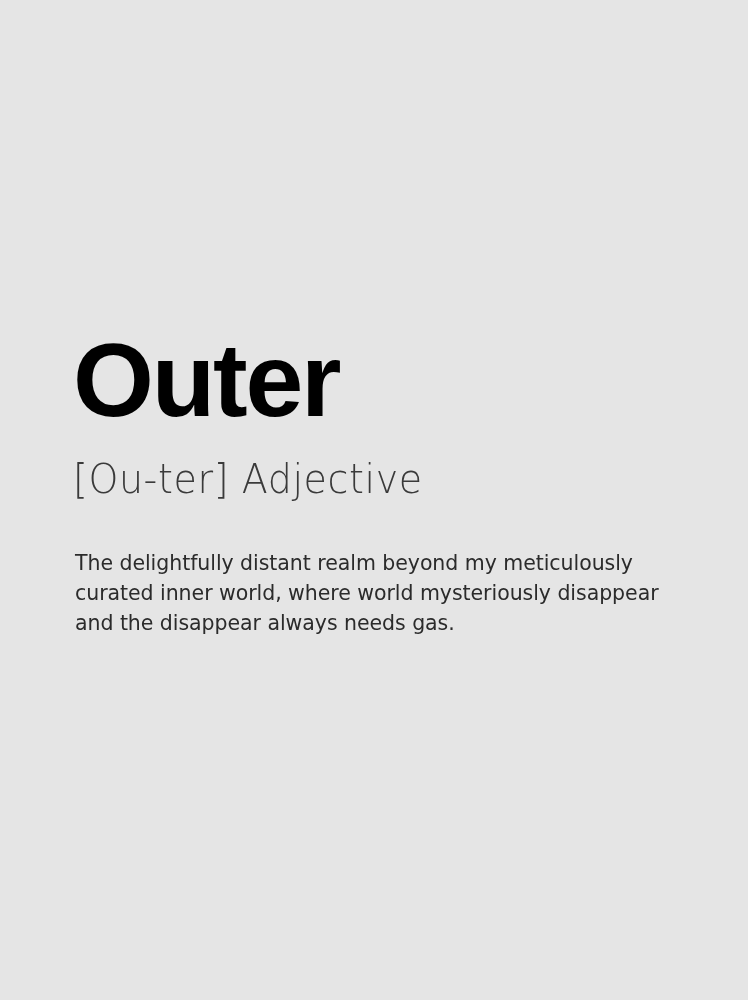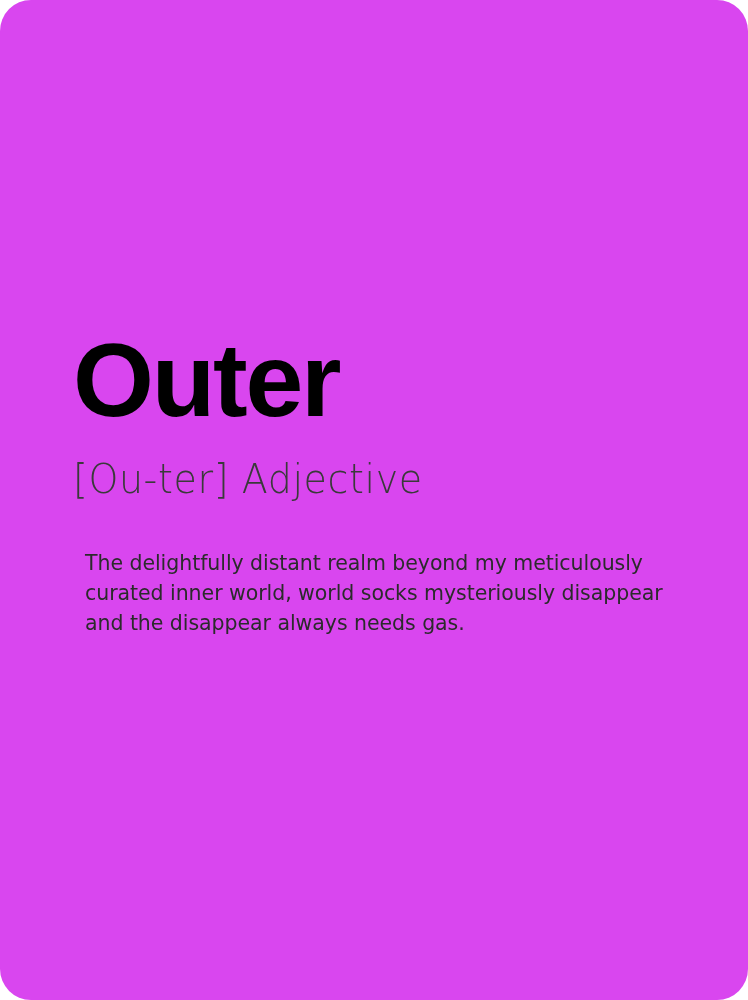--- a/index.html
+++ b/index.html
@@ -16,22 +16,21 @@
     position: relative;
     -webkit-font-smoothing: antialiased;
   }
 
   .poster {
     position: absolute;
     left: 0;
     top: 0;
     width: 748px;
     height: 1000px;
-    background: #d946ef;
-    border-radius: 31px;
+    background: #e5e5e5;
   }
 
   .content-block {
     position: absolute;
     left: 73px;
     top: 330px;
     width: 600px;
   }
 
   
@@ -72,21 +71,21 @@
   }
 
   
   .definition {
     font-family: "DejaVu Sans", "Liberation Sans", sans-serif;
     font-weight: 400;
     font-size: 20.5px;
     line-height: 30px;
     letter-spacing: -0.05px;
     color: #2b2b2b;
-    margin: 12px;
+    margin: 2px;
     padding: 0;
     margin-top: 46px;
     width: 590px;
     display: block;
   }
   .definition .def-line {
     display: block;
     white-space: nowrap;
   }
 </style>
@@ -98,19 +97,19 @@
   <div class="content-block">
 
     <h1 class="headword" style="color: rgb(0, 0, 0);">Outer</h1>
 
     <p class="pronunciation" style="color: rgb(58, 58, 58);">
       <span class="pron-bracketed">[Ou-ter]</span><span>&nbsp;</span><span class="pron-pos">Adjective</span>
     </p>
 
     <p class="definition" style="color: rgb(43, 43, 43);">
       <span class="def-line">The delightfully distant realm beyond my meticulously</span>
-      <span class="def-line">curated inner world, world socks mysteriously disappear</span>
+      <span class="def-line">curated inner world, where world mysteriously disappear</span>
       <span class="def-line">and the disappear always needs gas.</span>
     </p>
 
   </div>
 
 </div>
 
 </body></html>

